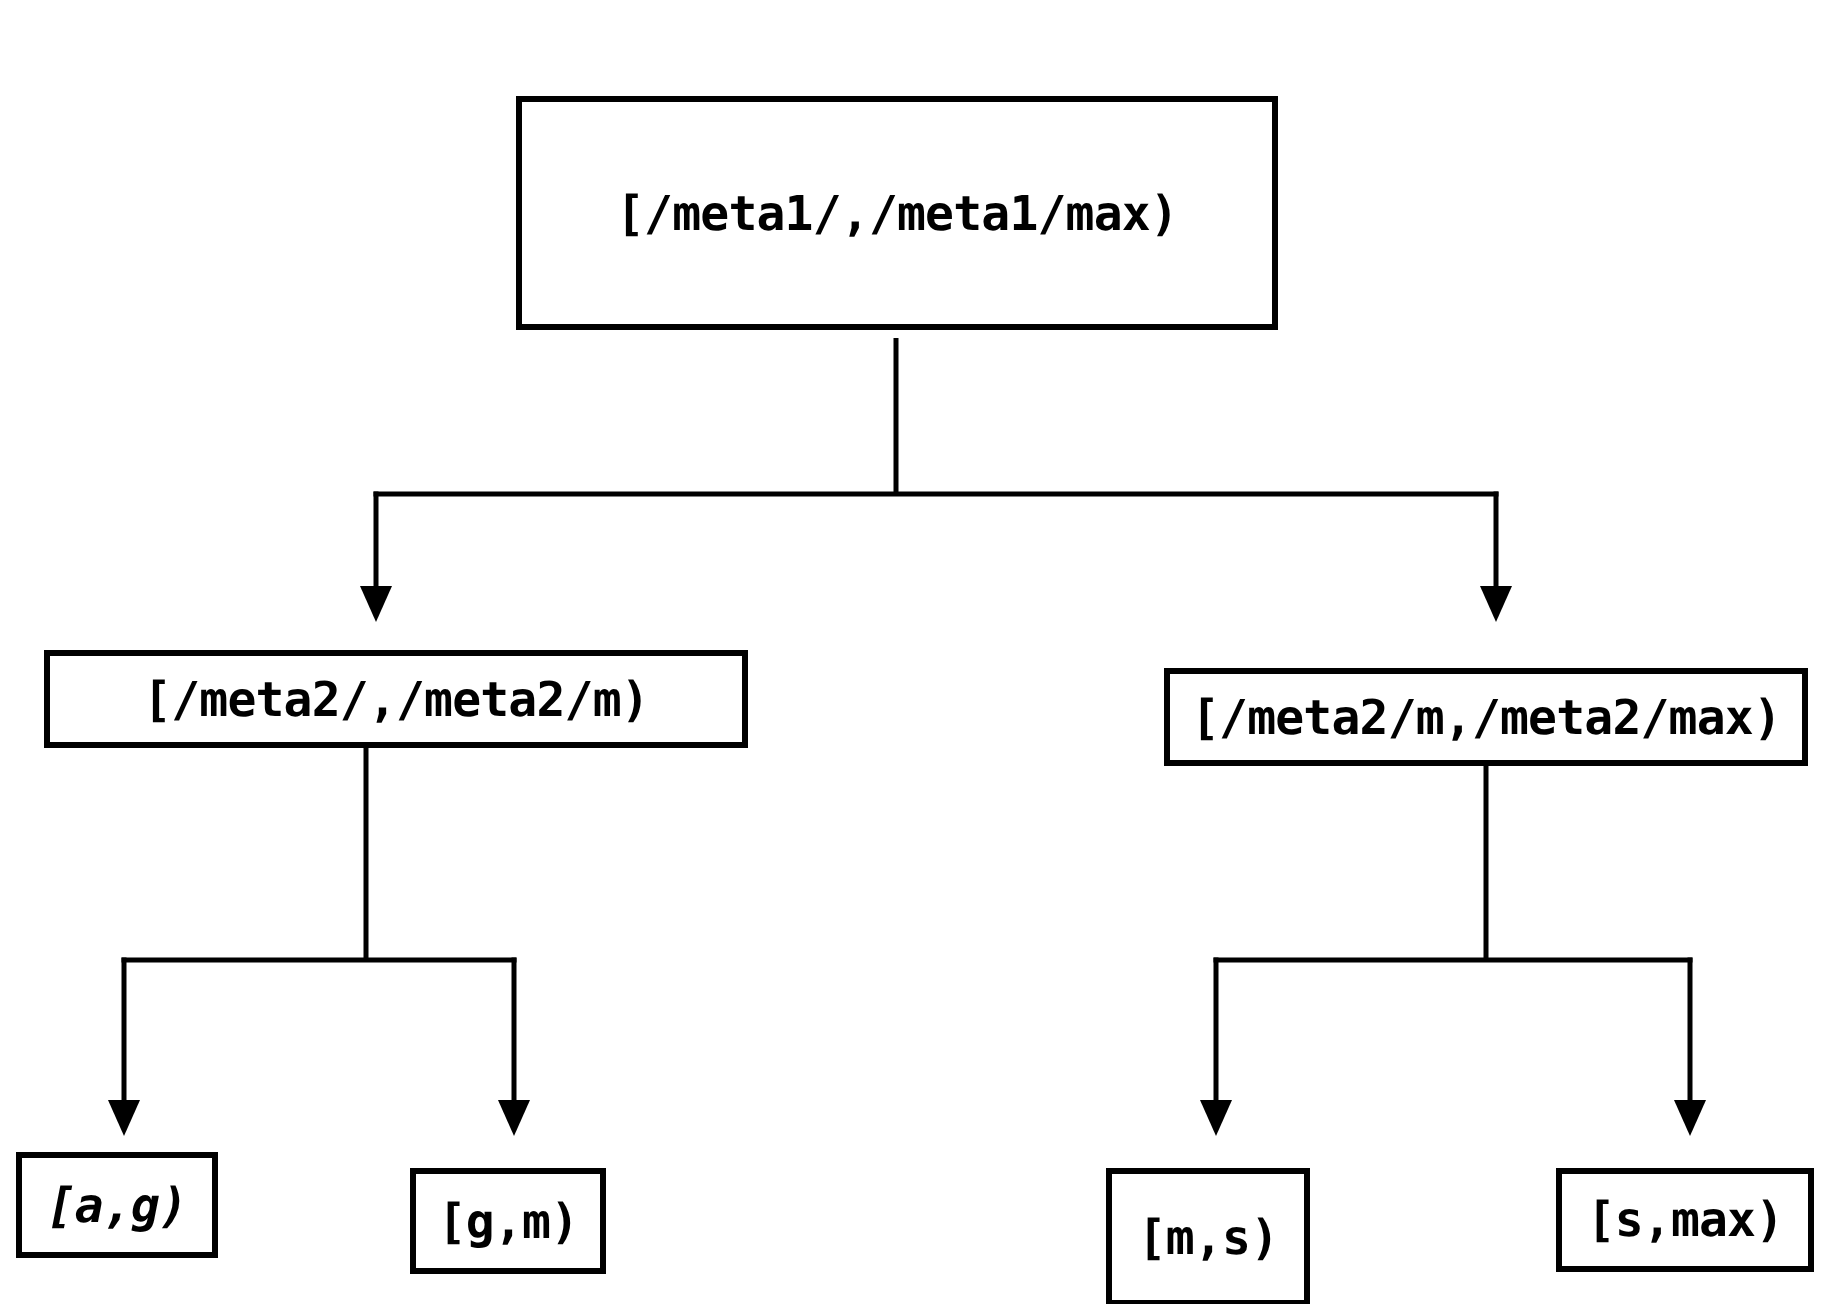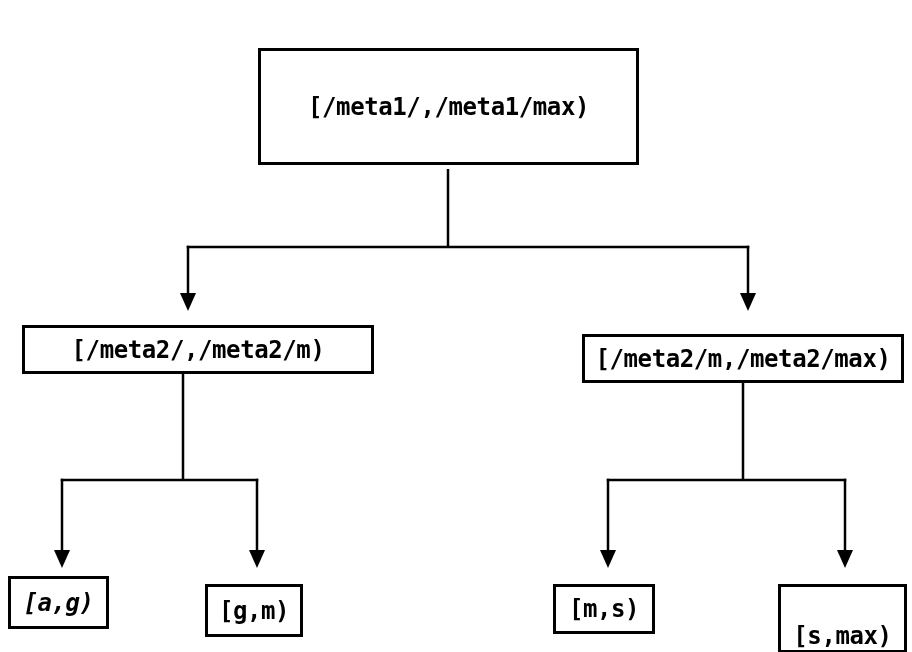--- a/index.html
+++ b/index.html
@@ -36,22 +36,22 @@
     font-size: 24px;
     letter-spacing: -0.4px;
     white-space: nowrap;
   }
   
   .node-root       { left: 258px; top: 27px;  width: 381px; height: 117px; margin-top: 21px; }
   .node-left       { left: 22px;  top: 325px; width: 352px; height: 49px; }
   .node-right      { left: 582px; top: 334px; width: 322px; height: 49px; }
   .node-leaf-ag    { left: 8px;   top: 576px; width: 101px; height: 53px; font-style: italic; }
   .node-leaf-gm    { left: 205px; top: 584px; width: 98px;  height: 53px; }
-  .node-leaf-ms    { left: 553px; top: 584px; width: 102px; height: 50px; }
-  .node-leaf-smax  { left: 778px; top: 584px; width: 129px; height: 69px; align-items: flex-end; }
+  .node-leaf-ms    { left: 553px; top: 584px; width: 102px; height: 69px; }
+  .node-leaf-smax  { left: 778px; top: 584px; width: 129px; height: 52px; }
 </style>
 </head>
 <body>
 
 <div class="canvas">
 
   <svg class="edges" viewBox="0 0 912 652" xmlns="http://www.w3.org/2000/svg">
     <g class="lines">
       <path d="M448,169 L448,247"></path>
       <path d="M186.75,247 L749.25,247"></path>

